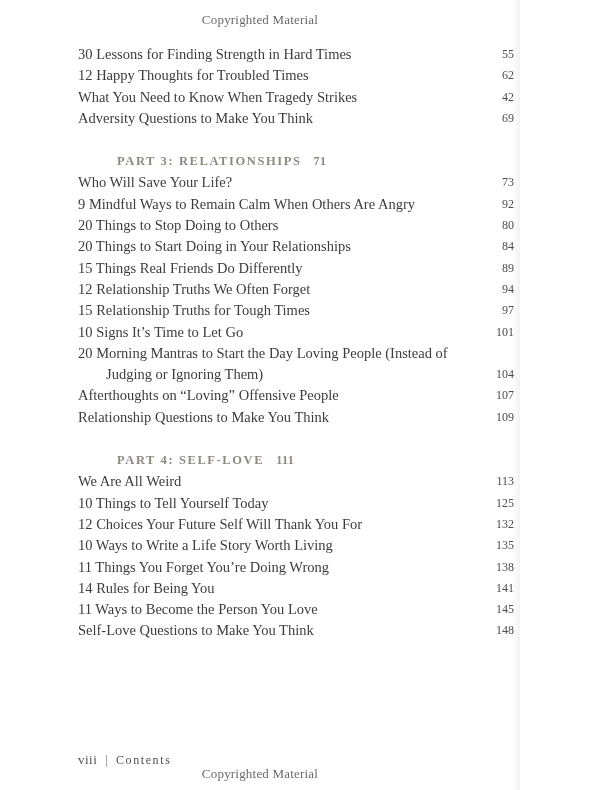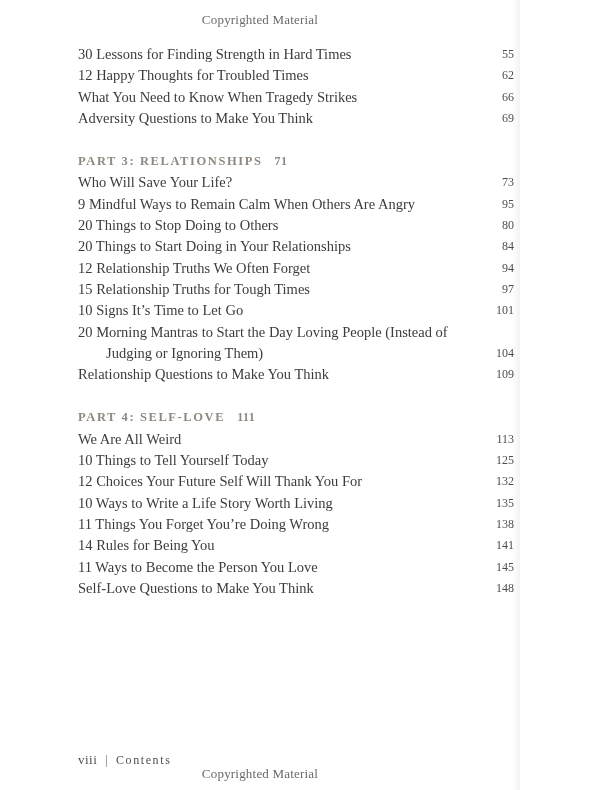--- a/index.html
+++ b/index.html
@@ -35,20 +35,21 @@
     position:absolute;
     top:44px;left:78px;width:436px;
   }
   .toc-section-heading{
     margin-top:22px;
     line-height:21.3px;
     font-weight:bold;
     font-size:12.5px;
     letter-spacing:1.6px;
     color:#8e8880;
+    margin-left:39px;
   }
   .toc-section-heading .heading-page{
     margin-left:12px;
     font-weight:bold;
     letter-spacing:.5px;
     font-size:12px;
   }
   .toc-row{
     display:flex;
     align-items:flex-end;
@@ -91,52 +92,58 @@
       <div class="toc-row">
         <div class="toc-title">
           <div class="line">12 Happy Thoughts for Troubled Times</div>
         </div>
         <div class="toc-page">62</div>
       </div>
       <div class="toc-row">
         <div class="toc-title">
           <div class="line">What You Need to Know When Tragedy Strikes</div>
         </div>
-        <div class="toc-page">66</div>
+        <div class="toc-page">42</div>
       </div>
       <div class="toc-row">
         <div class="toc-title">
           <div class="line">Adversity Questions to Make You Think</div>
         </div>
         <div class="toc-page">69</div>
       </div>
       <div class="toc-section-heading"><span class="heading-text">PART 3: RELATIONSHIPS</span><span class="heading-page">71</span></div>
       <div class="toc-row">
         <div class="toc-title">
           <div class="line">Who Will Save Your Life?</div>
         </div>
         <div class="toc-page">73</div>
       </div>
       <div class="toc-row">
         <div class="toc-title">
           <div class="line">9 Mindful Ways to Remain Calm When Others Are Angry</div>
         </div>
-        <div class="toc-page">95</div>
+        <div class="toc-page">92</div>
       </div>
       <div class="toc-row">
         <div class="toc-title">
           <div class="line">20 Things to Stop Doing to Others</div>
         </div>
         <div class="toc-page">80</div>
       </div>
       <div class="toc-row">
         <div class="toc-title">
           <div class="line">20 Things to Start Doing in Your Relationships</div>
         </div>
         <div class="toc-page">84</div>
+      </div>
+      <div class="toc-row">
+        <div class="toc-title">
+          <div class="line">15 Things Real Friends Do Differently</div>
+        </div>
+        <div class="toc-page">89</div>
       </div>
       <div class="toc-row">
         <div class="toc-title">
           <div class="line">12 Relationship Truths We Often Forget</div>
         </div>
         <div class="toc-page">94</div>
       </div>
       <div class="toc-row">
         <div class="toc-title">
           <div class="line">15 Relationship Truths for Tough Times</div>
@@ -148,20 +155,26 @@
           <div class="line">10 Signs It’s Time to Let Go</div>
         </div>
         <div class="toc-page">101</div>
       </div>
       <div class="toc-row">
         <div class="toc-title">
           <div class="line">20 Morning Mantras to Start the Day Loving People (Instead of</div>
           <div class="line wrap">Judging or Ignoring Them)</div>
         </div>
         <div class="toc-page">104</div>
+      </div>
+      <div class="toc-row">
+        <div class="toc-title">
+          <div class="line">Afterthoughts on “Loving” Offensive People</div>
+        </div>
+        <div class="toc-page">107</div>
       </div>
       <div class="toc-row">
         <div class="toc-title">
           <div class="line">Relationship Questions to Make You Think</div>
         </div>
         <div class="toc-page">109</div>
       </div>
       <div class="toc-section-heading"><span class="heading-text">PART 4: SELF-LOVE</span><span class="heading-page">111</span></div>
       <div class="toc-row">
         <div class="toc-title">

